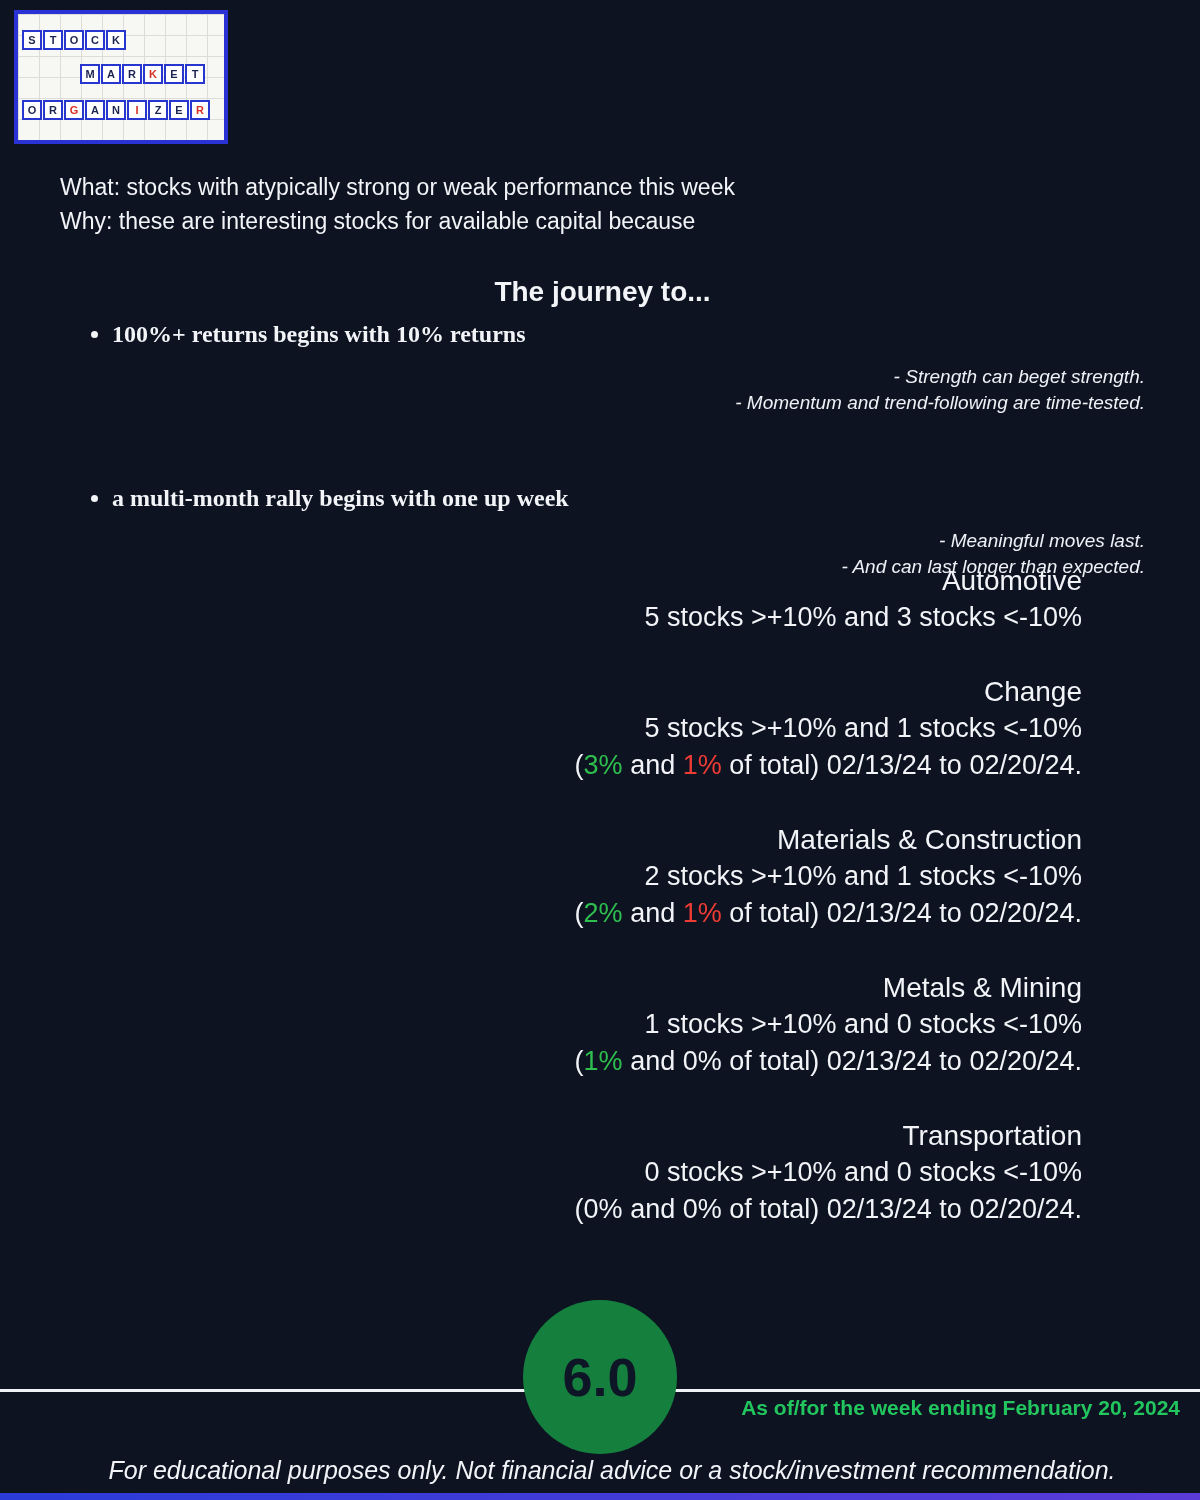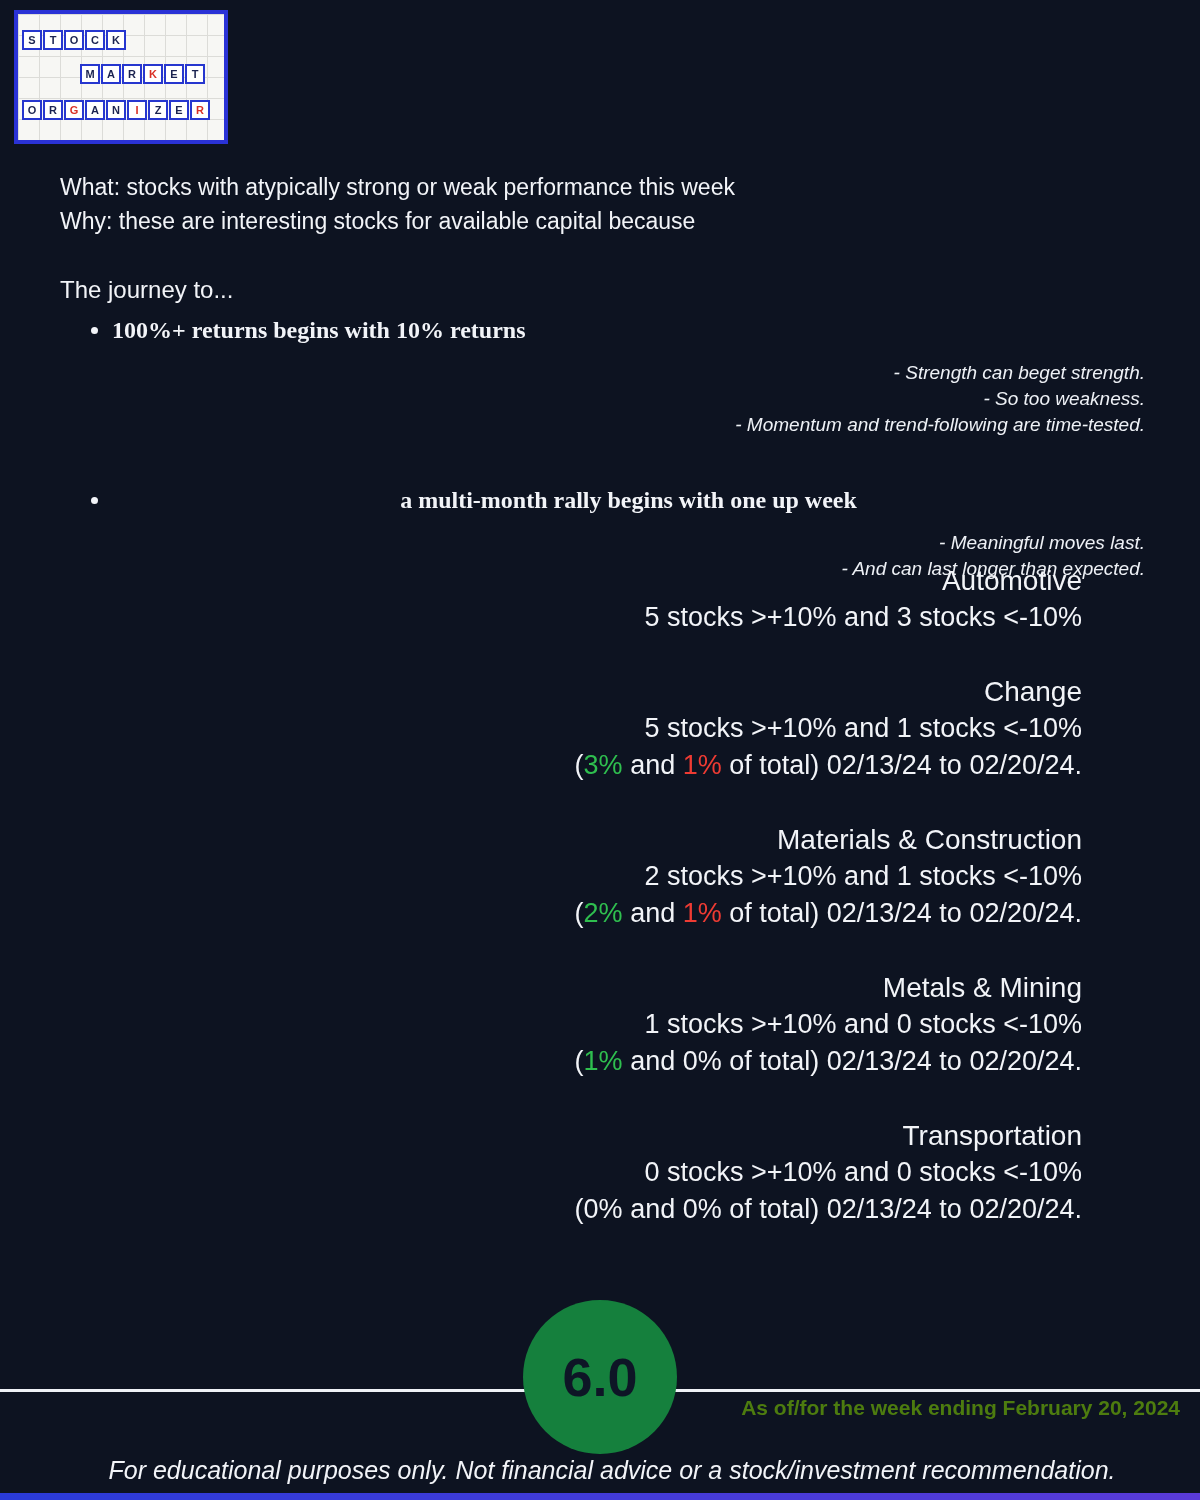--- a/index.html
+++ b/index.html
@@ -27,42 +27,42 @@
   }
 
   
   .titles { position:absolute; top:22px; right:32px; text-align:right; }
   .page-title { margin:0; font-size:44px; font-weight:500; letter-spacing:.5px; color:#f5f7fb; }
   .page-subtitle { margin-top:10px; font-size:30px; font-weight:400; color:#f5f7fb; }
 
   
   .intro { position:absolute; top:170px; left:60px; right:55px; }
   .intro-line { margin:0; font-size:23px; line-height:34px; }
-  .journey-heading { margin:38px 0 0 0; font-size:24px; font-weight:normal; }
+  .journey-heading { margin:38px 0 0 0; font-size:28px; font-weight:bold;text-align:center; }
   .bullet-list { margin:10px 0 0 0; padding-left:52px; }
   .bullet-list li { font-size:24px; font-weight:bold; line-height:32px;font-family:Liberation Serif, serif; }
-  .bullet-list.second { margin-top:46px;text-align:center; }
+  .bullet-list.second { margin-top:66px; }
   .notes { margin-top:14px; text-align:right; font-style:italic; font-size:19px; line-height:26px; color:#eef1f6; }
 
   
   .sectors { position:absolute; top:562px; right:118px; text-align:right; }
   .sector { margin-bottom:37px; }
   .sector-name { font-size:28px; line-height:37px; }
   .sector-counts { font-size:27px; line-height:37px; }
   .sector-pcts { font-size:27px; line-height:37px; }
 
   
   .rule { position:absolute; left:0; right:0; top:1389px; height:3px; background:#eef1f6; }
   .score-circle {
     position:absolute; left:523px; top:1300px; width:154px; height:154px;
     border-radius:50%; background:#15803d; color:#0e1526;
     display:flex; align-items:center; justify-content:center;
     font-size:54px; font-weight:800;
   }
-  .asof { position:absolute; top:1396px; right:20px; font-size:21px; font-weight:bold; color:#4d7c0f; }
+  .asof { position:absolute; top:1396px; right:20px; font-size:21px; font-weight:bold; color:#22c55e; }
   .disclaimer { position:absolute; top:1456px; left:12px; width:100%; text-align:center; font-style:italic; font-size:25px; color:#f2f4f8; }
   .bottom-bar { position:absolute; left:0; right:0; bottom:0; height:7px; background:linear-gradient(90deg,#2a3bd8,#5a3bd8); }
 </style>
 </head>
 <body>
 
 <div class="page">
 
   <div class="logo" id="logo">
       <div class="logo-row" style="left: 4px; top: 16px;">
@@ -100,21 +100,20 @@
 
     <p class="journey-heading">The journey to...</p>
 
     <ul class="bullet-list">
       <li>
         <span>100%+ returns begins with 10% returns</span>
       </li>
     </ul>
     <div class="notes">
       <div>- Strength can beget strength.</div>
-      <div>- So too weakness.</div>
       <div>- Momentum and trend-following are time-tested.</div>
     </div>
 
     <ul class="bullet-list second">
       <li>
         <span>a multi-month rally begins with one up week</span>
       </li>
     </ul>
     <div class="notes">
       <div>- Meaningful moves last.</div>

